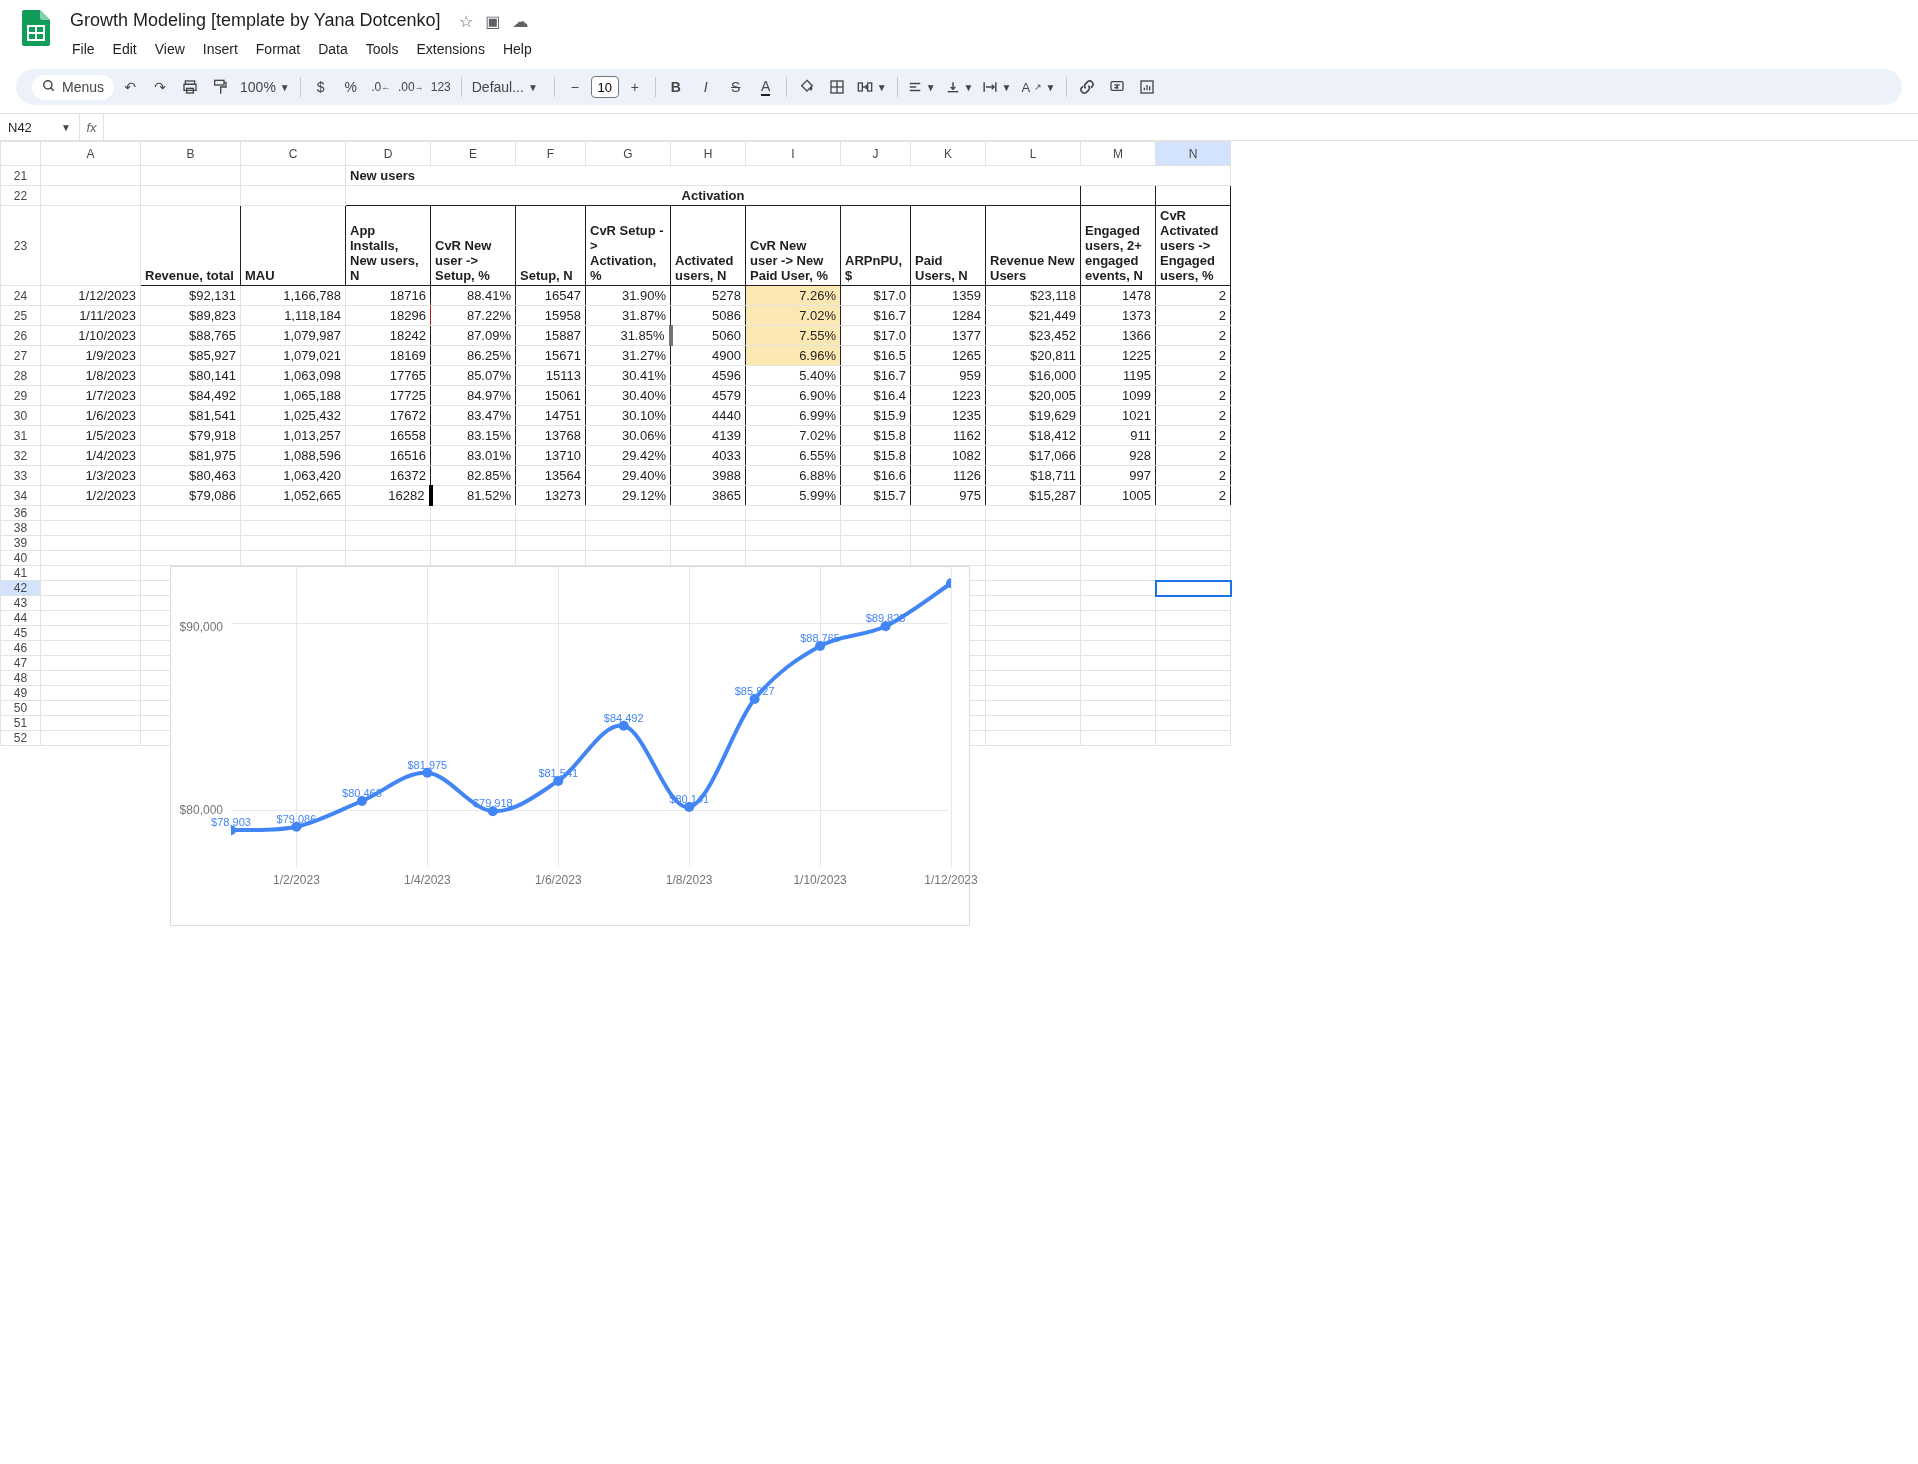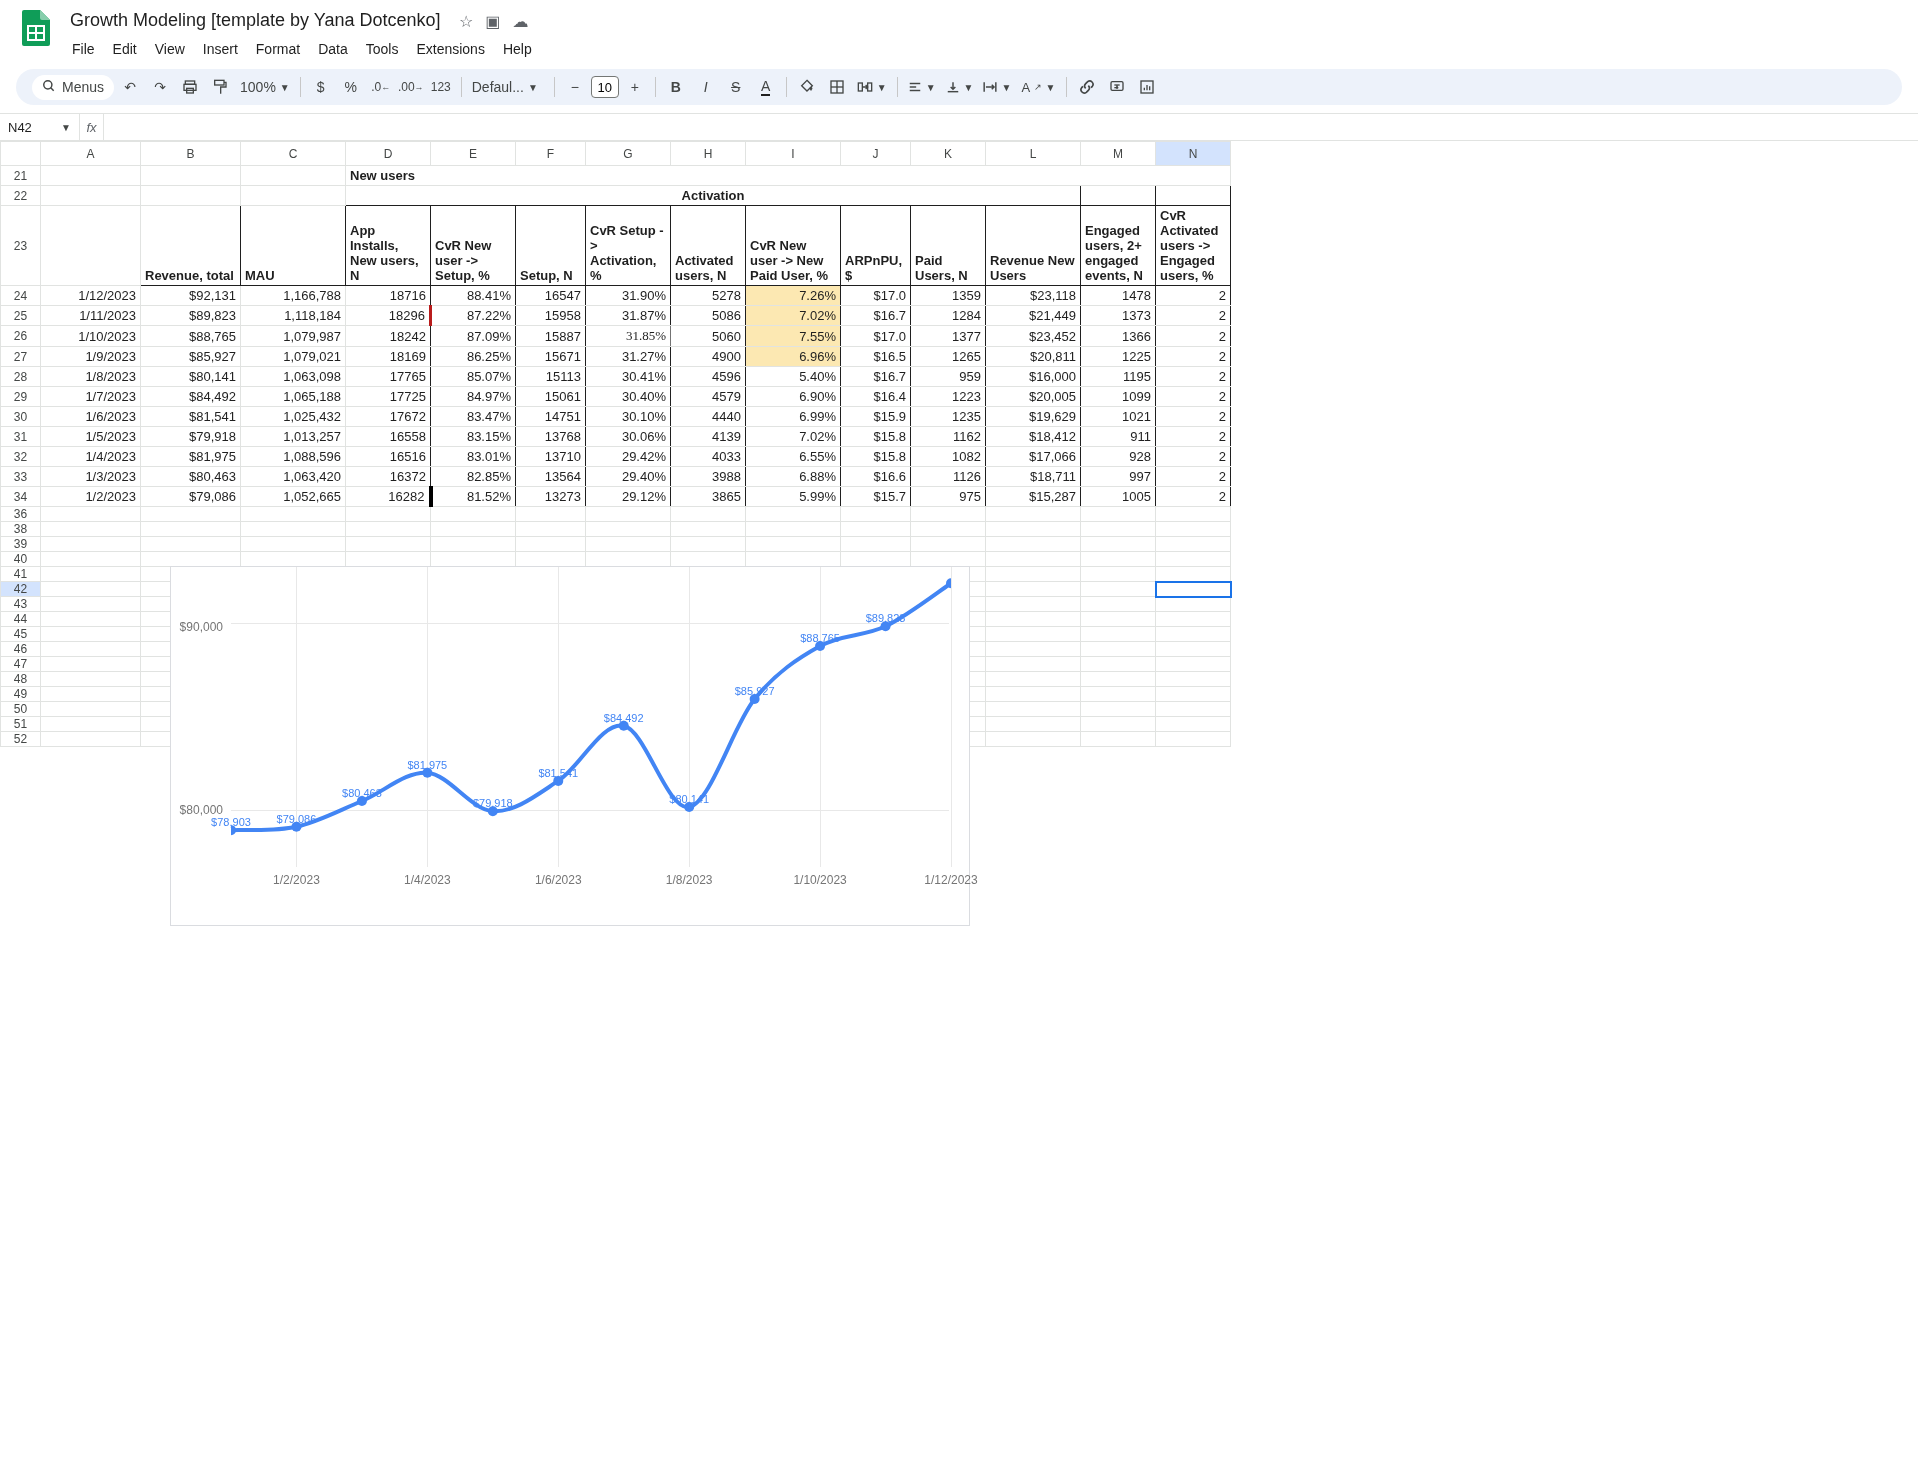--- a/index.html
+++ b/index.html
@@ -305,41 +305,41 @@
             <td class="cell colK" style="border-left:1px solid #1f1f1f;border-right:1px solid #1f1f1f;">1359</td>
             <td class="cell colL" style="border-left:1px solid #1f1f1f;border-right:1px solid #1f1f1f;">$23,118</td>
             <td class="cell colM" style="border-left:1px solid #1f1f1f;border-right:1px solid #1f1f1f;">1478</td>
             <td class="cell colN" style="border-left:1px solid #1f1f1f;border-right:1px solid #1f1f1f;">2</td>
           </tr>
           <tr>
             <th class="row-hdr">25</th>
             <td class="cell colA" style="">1/11/2023</td>
             <td class="cell colB" style="">$89,823</td>
             <td class="cell colC" style="">1,118,184</td>
-            <td class="cell colD" style="border-left:1px solid #1f1f1f;border-right:3px solid #b91c1c;">18296</td>
+            <td class="cell colD" style="border-left:1px solid #1f1f1f;border-right:1px solid #b91c1c;">18296</td>
             <td class="cell colE" style="border-left:1px solid #1f1f1f;border-right:1px solid #1f1f1f;">87.22%</td>
             <td class="cell colF" style="border-left:1px solid #1f1f1f;border-right:1px solid #1f1f1f;">15958</td>
             <td class="cell colG" style="border-left:1px solid #1f1f1f;border-right:1px solid #1f1f1f;">31.87%</td>
             <td class="cell colH" style="border-left:1px solid #1f1f1f;border-right:1px solid #1f1f1f;">5086</td>
             <td class="cell colI highlight" style="border-left:1px solid #1f1f1f;border-right:1px solid #1f1f1f;">7.02%</td>
             <td class="cell colJ" style="border-left:1px solid #1f1f1f;border-right:1px solid #1f1f1f;">$16.7</td>
             <td class="cell colK" style="border-left:1px solid #1f1f1f;border-right:1px solid #1f1f1f;">1284</td>
             <td class="cell colL" style="border-left:1px solid #1f1f1f;border-right:1px solid #1f1f1f;">$21,449</td>
             <td class="cell colM" style="border-left:1px solid #1f1f1f;border-right:1px solid #1f1f1f;">1373</td>
             <td class="cell colN" style="border-left:1px solid #1f1f1f;border-right:1px solid #1f1f1f;">2</td>
           </tr>
           <tr>
             <th class="row-hdr">26</th>
             <td class="cell colA" style="">1/10/2023</td>
             <td class="cell colB" style="">$88,765</td>
             <td class="cell colC" style="">1,079,987</td>
             <td class="cell colD" style="border-left:1px solid #1f1f1f;border-right:1px solid #1f1f1f;">18242</td>
             <td class="cell colE" style="border-left:1px solid #1f1f1f;border-right:1px solid #1f1f1f;">87.09%</td>
             <td class="cell colF" style="border-left:1px solid #1f1f1f;border-right:1px solid #1f1f1f;">15887</td>
-            <td class="cell colG" style="border-left:1px solid #1f1f1f;border-right:1px solid #737373;font-family:Liberation Serif, serif;">31.85%</td>
+            <td class="cell colG" style="border-left:1px solid #1f1f1f;border-right:4px solid #737373;">31.85%</td>
             <td class="cell colH" style="border-left:1px solid #1f1f1f;border-right:1px solid #1f1f1f;">5060</td>
             <td class="cell colI highlight" style="border-left:1px solid #1f1f1f;border-right:1px solid #1f1f1f;">7.55%</td>
             <td class="cell colJ" style="border-left:1px solid #1f1f1f;border-right:1px solid #1f1f1f;">$17.0</td>
             <td class="cell colK" style="border-left:1px solid #1f1f1f;border-right:1px solid #1f1f1f;">1377</td>
             <td class="cell colL" style="border-left:1px solid #1f1f1f;border-right:1px solid #1f1f1f;">$23,452</td>
             <td class="cell colM" style="border-left:1px solid #1f1f1f;border-right:1px solid #1f1f1f;">1366</td>
             <td class="cell colN" style="border-left:1px solid #1f1f1f;border-right:1px solid #1f1f1f;">2</td>
           </tr>
           <tr>
             <th class="row-hdr">27</th>

